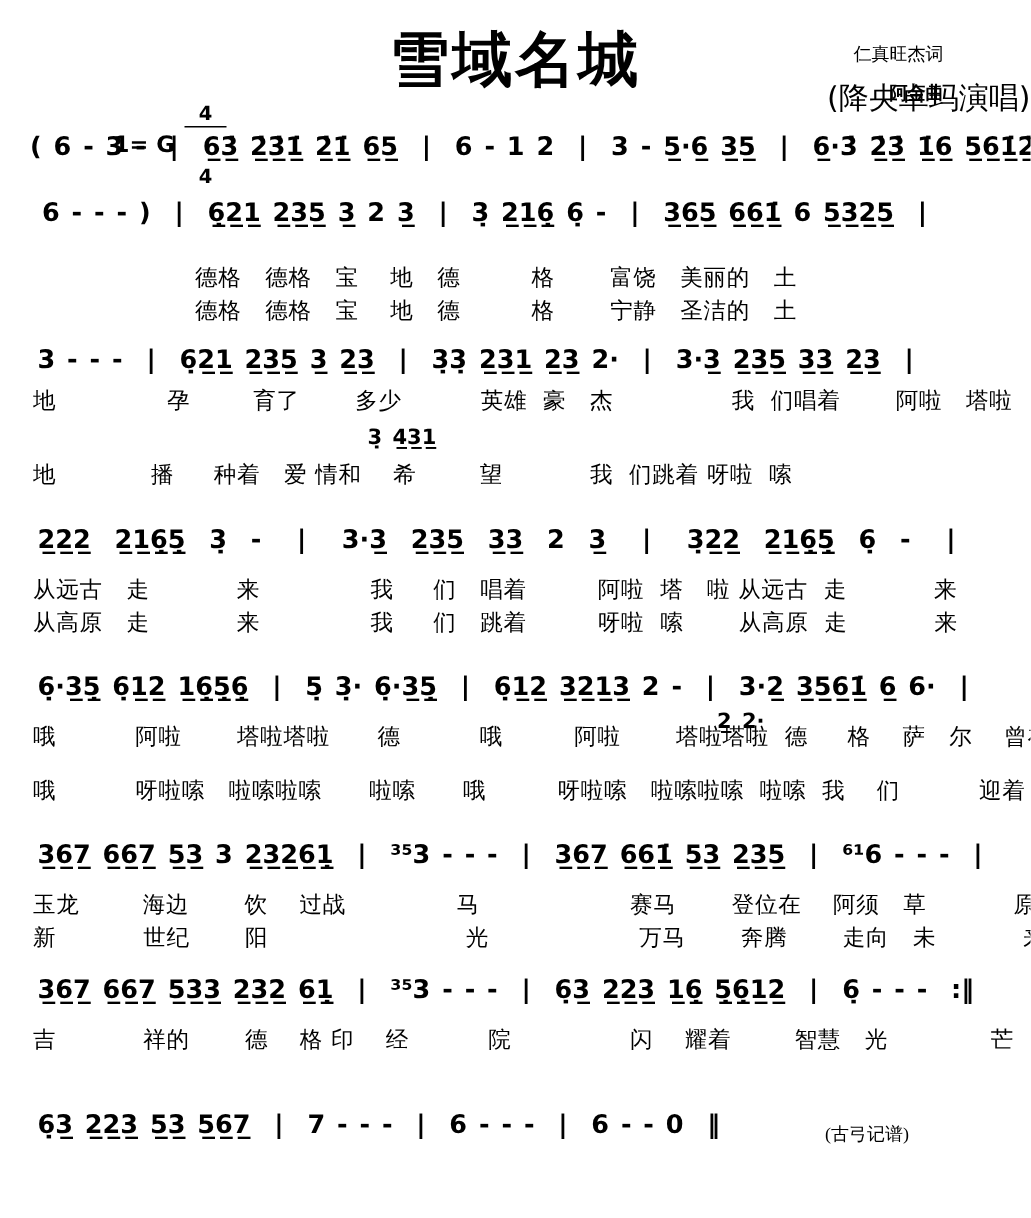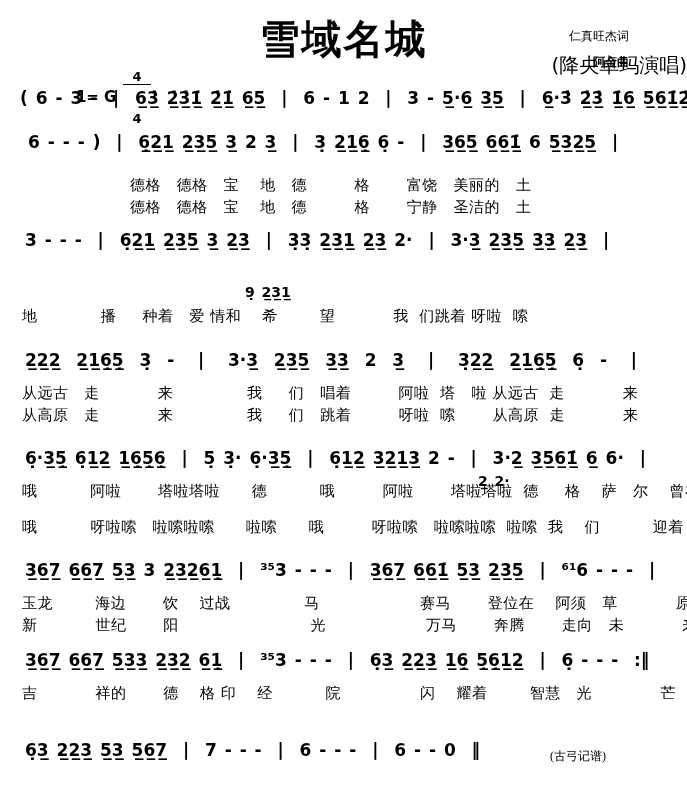--- a/index.html
+++ b/index.html
@@ -56,22 +56,23 @@
   <div class="credit credit-lyricist">仁真旺杰词</div>
   <div class="credit credit-composer">阿金曲</div>
 
   <div class="notes" style="top:88px;left:20px">( 6 - 3 -  |  6̲3̲̇ 2̲̇3̲̇1̲̇ 2̲̇1̲̇ 6̲5̲  |  6 - 1 2  |  3 - 5̲·6̲ 3̲5̲  |  6̲·3̇ 2̲̇3̲̇ 1̲̇6̲ 5̲6̲1̲̇2̲̇  |</div>
 
   <div class="notes" style="top:132px;left:28px">6 - - - )  |  6̣̲2̲1̲ 2̲3̲5̲ 3̲ 2 3̲  |  3̣ 2̲1̲6̣̲ 6̣ -  |  3̲6̲5̲ 6̲6̲1̲̇ 6 5̲3̲2̲5̲  |</div>
   <div class="lyrics" style="top:198px;left:130px">德格   德格   宝    地   德         格       宁静   圣洁的   土</div>
   <div class="lyrics" style="top:176px;left:130px">德格   德格   宝    地   德         格       富饶   美丽的   土</div>
 
   <div class="notes" style="top:230px;left:25px">3 - - -  |  6̣2̲1̲ 2̲3̲5̲ 3̲ 2̲3̲  |  3̣3̣ 2̲3̲1̲ 2̲3̲ 2·  |  3·3̲ 2̲3̲5̲ 3̲3̲ 2̲3̲  |</div>
+  <div class="lyrics" style="top:258px;left:22px">地              孕        育了       多少          英雄  豪   杰               我  们唱着       阿啦   塔啦</div>
 
-  <div class="notes small" style="top:284px;left:245px">9̣ 2̲3̲1̲</div>
+  <div class="notes small" style="top:284px;left:245px">3̣ 4̲3̲1̲</div>
   <div class="lyrics" style="top:307px;left:22px">地            播     种着   爱 情和    希        望           我  们跳着 呀啦  嗦</div>
 
   <div class="notes" style="top:350px;left:25px">2̲2̲2̲  2̲1̲6̣̲5̣̲  3̣  -   |   3·3̲  2̲3̲5̲  3̲3̲  2  3̲   |   3̣2̲2̲  2̲1̲6̣̲5̣̲  6̣  -   |</div>
   <div class="lyrics" style="top:406px;left:22px">从高原   走           来              我     们   跳着         呀啦  嗦       从高原  走           来</div>
   <div class="lyrics" style="top:384px;left:22px">从远古   走           来              我     们   唱着         阿啦  塔   啦 从远古  走           来</div>
 
   <div class="notes" style="top:448px;left:25px">6̣·3̲5̣̲ 6̣1̲2̲ 1̲6̣̲5̣̲6̣̲  |  5̣ 3̣· 6̣·3̲5̣̲  |  6̣1̲2̲ 3̲2̲1̲3̲ 2 -  |  3·2̲ 3̲5̲6̲1̲̇ 6̲ 6·  |</div>
   <div class="lyrics" style="top:482px;left:22px">哦          阿啦       塔啦塔啦      德          哦         阿啦       塔啦塔啦  德     格    萨   尔    曾在</div>
   <div class="notes small" style="top:473px;left:478px">2̲ 2·</div>
   <div class="lyrics" style="top:518px;left:22px">哦          呀啦嗦   啦嗦啦嗦      啦嗦      哦         呀啦嗦   啦嗦啦嗦  啦嗦  我    们          迎着</div>

